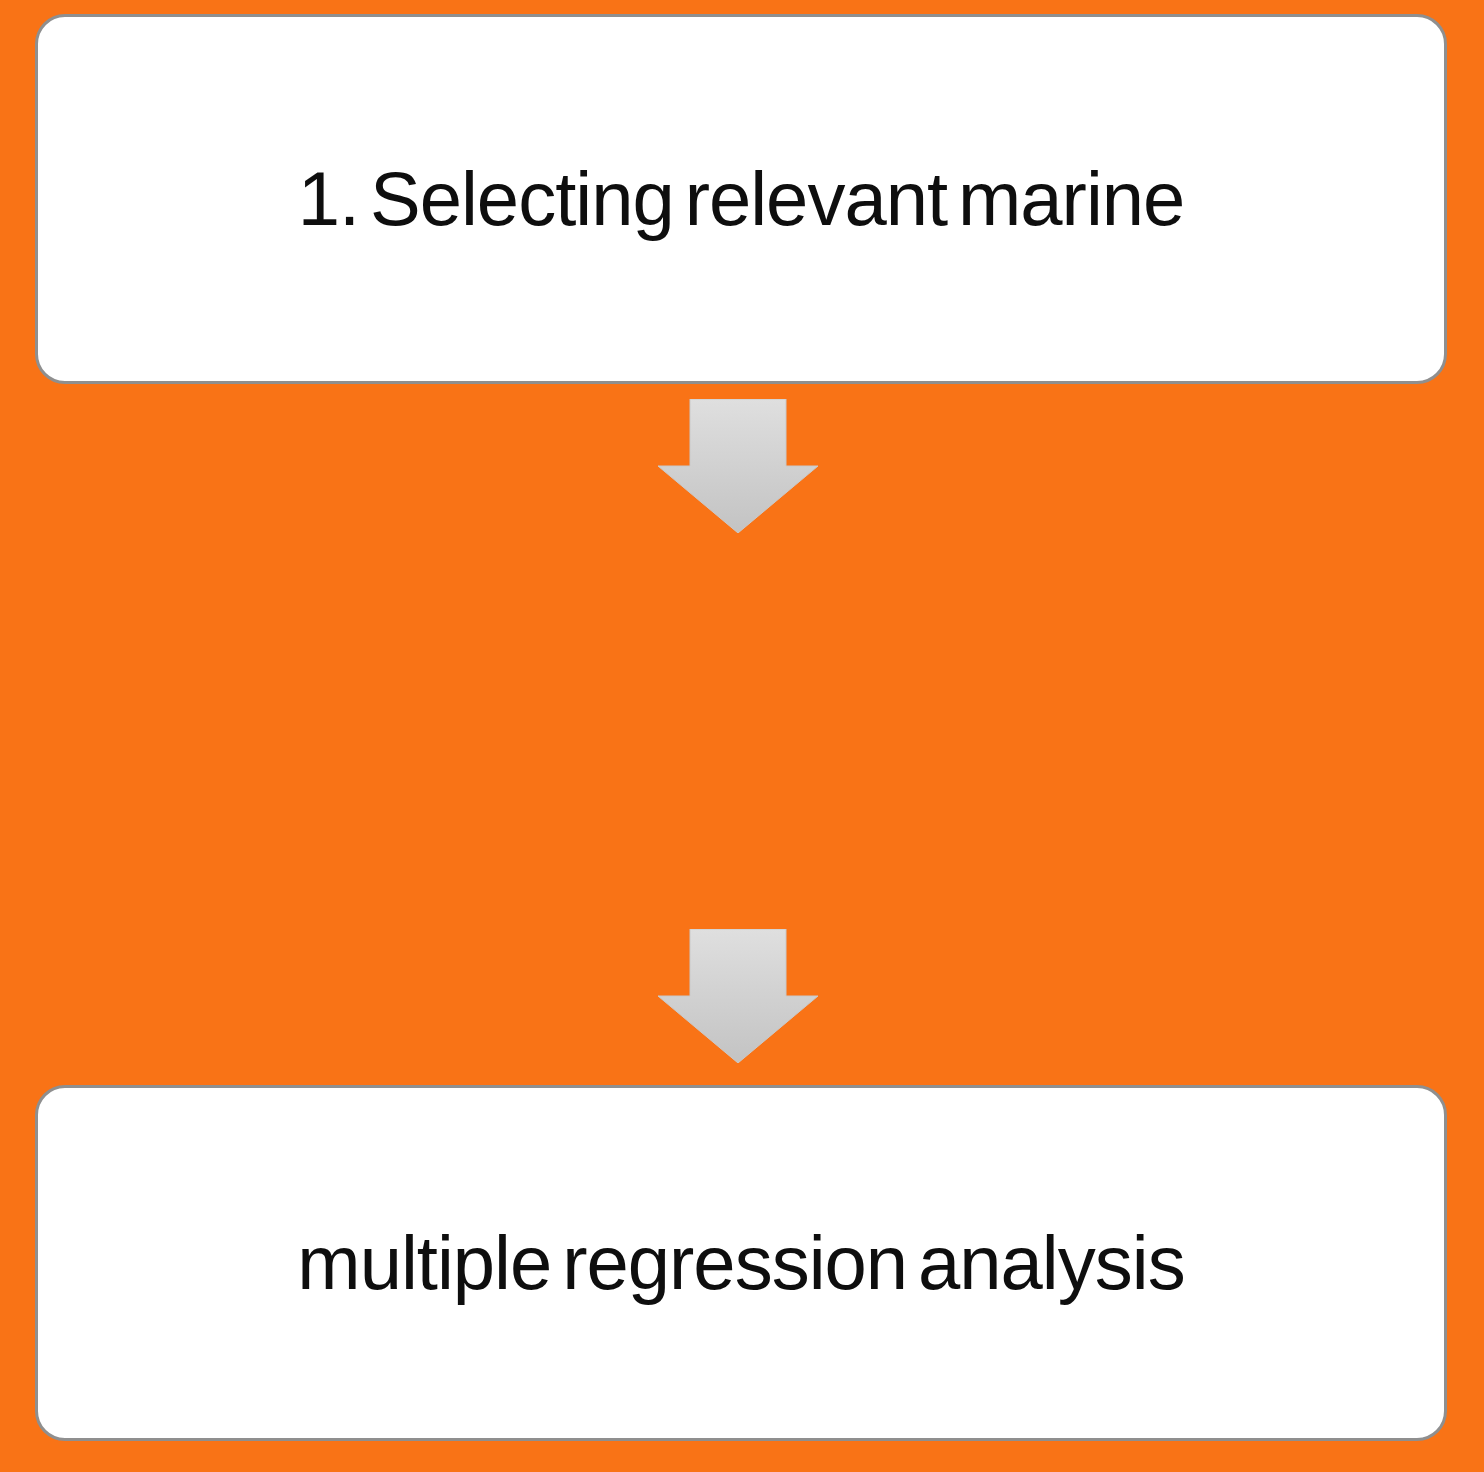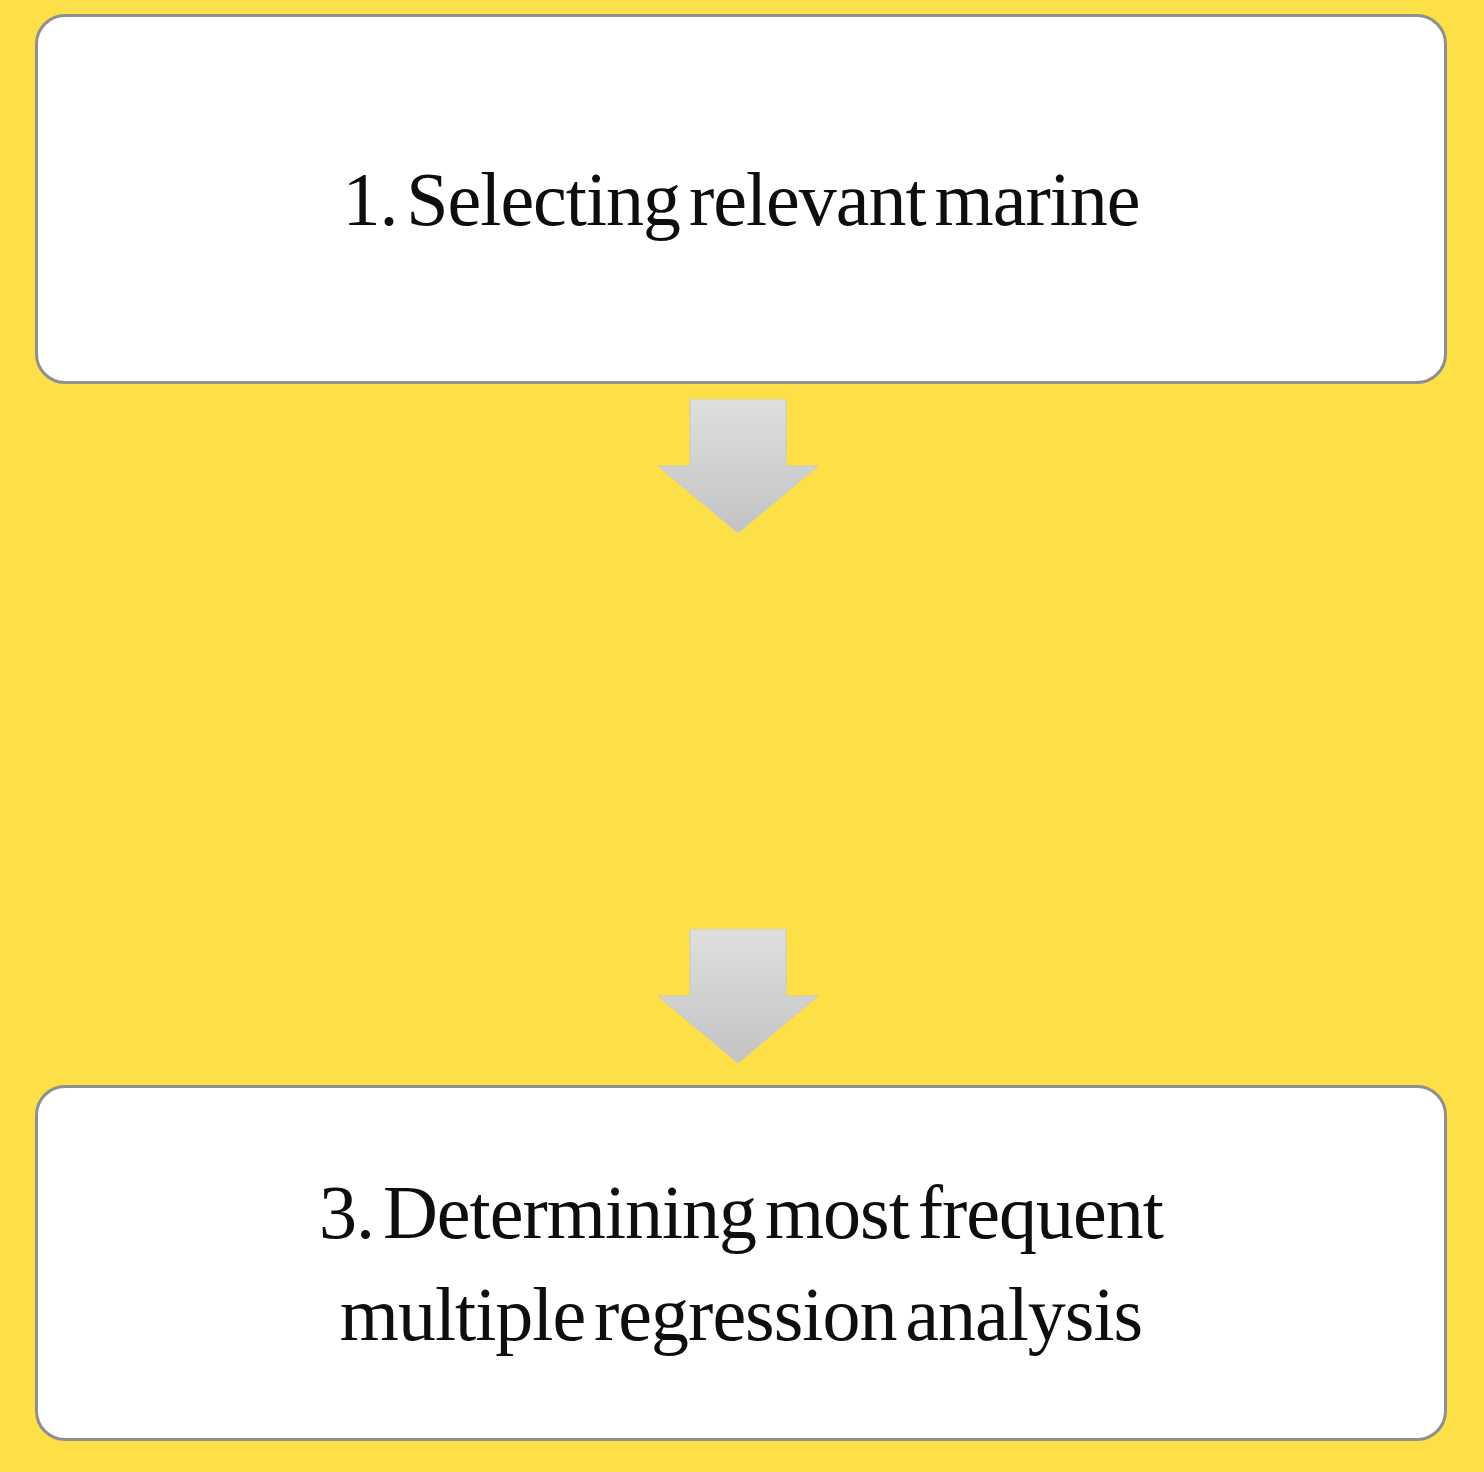--- a/index.html
+++ b/index.html
@@ -4,22 +4,22 @@
 <style>
   html, body {
     margin: 0;
     padding: 0;
     background: #ffffff;
   }
   .figure {
     position: relative;
     width: 1484px;
     height: 1472px;
-    background: #fde047;
-    font-family: Liberation Serif, serif;
+    background: #f97316;
+    font-family: Liberation Sans, sans-serif;
     overflow: hidden;
   }
   .step-box {
     position: absolute;
     left: 35px;
     width: 1412px;
     box-sizing: border-box;
     background: #ffffff;
     border: 3px solid #8f8f8f;
     border-radius: 30px;
@@ -83,18 +83,17 @@
           <stop offset="0" stop-color="#dfdfdf"></stop>
           <stop offset="1" stop-color="#c3c3c3"></stop>
         </linearGradient>
       </defs>
       <polygon points="32,0 128,0 128,67 160,67 80,134 0,67 32,67" fill="url(#agrad2)" stroke="#c9c9c9" stroke-width="1"></polygon>
     </svg>
   </div>
 
   <section class="step-box" id="box3">
     <div class="step-text">
-      <span class="line">3. Determining most frequent</span>
       <span class="line">multiple regression analysis</span>
     </div>
   </section>
 
 </div>
 
 </body></html>

